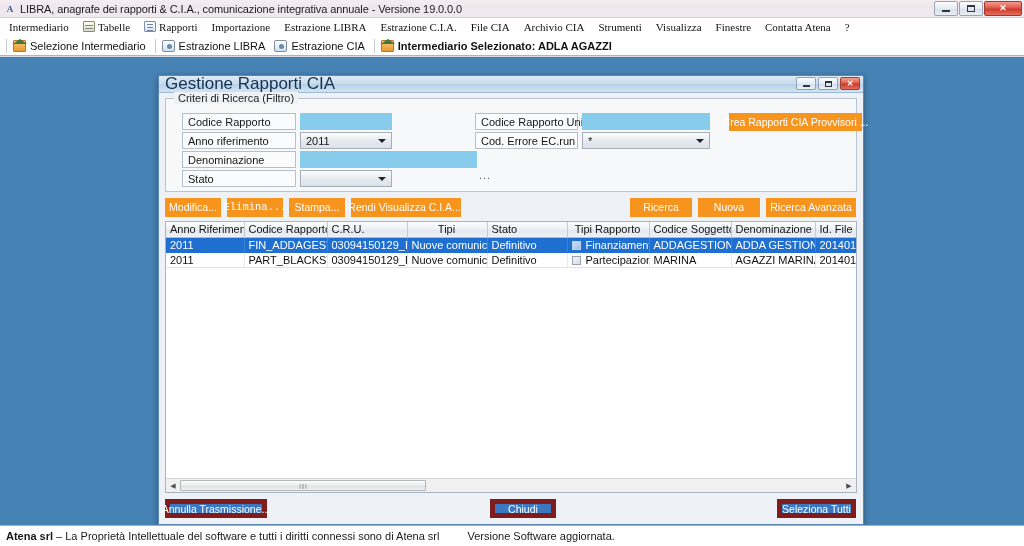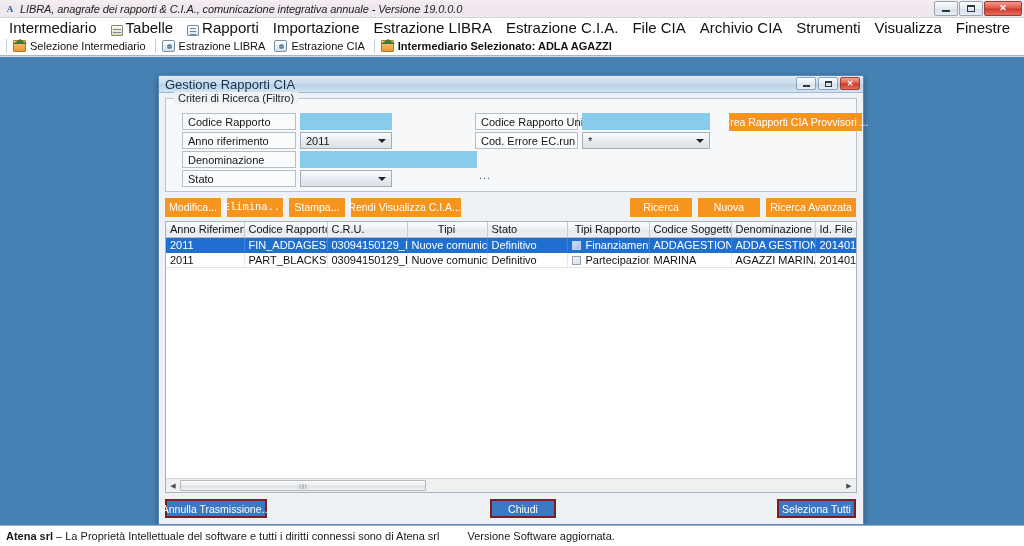--- a/index.html
+++ b/index.html
@@ -33,21 +33,20 @@
     width: 12px; height: 12px;
     margin-right: 4px;
     display: inline-flex; align-items: center; justify-content: center;
     font-size: 9px; color: #2a5c9a; font-weight: bold;
     font-family: "Liberation Serif", serif;
   }
   .titlebar-text {
     font-size: 11px; color: #1c1c1c;
     white-space: nowrap;
     letter-spacing: -0.1px;
-    font-style: italic;
   }
   .win-buttons {
     position: absolute; right: 2px; top: 1px;
     display: flex; gap: 1px;
   }
   .win-btn {
     width: 24px; height: 15px;
     border: 1px solid #9aa4b0;
     border-radius: 2px;
     background: linear-gradient(to bottom, #fbfcfd 0%, #e5ebf2 50%, #d4dde8 51%, #e8eef5 100%);
@@ -66,25 +65,26 @@
 
   
   .menubar {
     height: 19px;
     background: #ffffff;
     display: flex; align-items: center;
     padding: 0 2px;
     border-bottom: 1px solid #ffffff;
   }
   .menu-item {
-    display: flex; align-items: flex-end;
+    display: flex; align-items: flex-start;
     padding: 2px 7px;
-    font-size: 15px; color: #111111;
+    font-size: 11px; color: #111111;
     white-space: nowrap;
     cursor: default;
+    font-family: Liberation Serif, serif;
   }
   .menu-ico {
     width: 12px; height: 11px; margin-right: 3px;
     display: inline-block;
     border: 1px solid #8a8a6a;
     background: linear-gradient(to bottom,#fdfdf4 0%,#dcdcc0 100%);
     border-radius: 1px;
     position: relative;
   }
   .menu-ico.grid::after {
@@ -171,21 +171,21 @@
     display: flex; flex-direction: column;
   }
   .dlg-title {
     height: 17px;
     background: linear-gradient(to bottom,#dfeaf4 0%,#c9dcee 48%,#b8d0e6 52%,#d3e4f2 100%);
     border-bottom: 1px solid #9dbbd6;
     display: flex; align-items: center;
     padding-left: 6px;
     position: relative;
   }
-  .dlg-title-text { font-size: 13px; color: #12324f; }
+  .dlg-title-text { font-size: 17px; color: #12324f; }
   .dlg-btns { position:absolute; right:3px; top:1px; display:flex; gap:2px; }
   .dlg-btn {
     width: 20px; height: 13px;
     border: 1px solid #8fa3b8; border-radius: 2px;
     background: linear-gradient(to bottom,#fcfdfe 0%,#e3ebf3 50%,#d2dde9 51%,#eaf0f6 100%);
     display:flex; align-items:center; justify-content:center;
     font-size: 8px; color:#2b3b4b; line-height:1;
   }
   .dlg-btn.close {
     border-color:#a03f33;
@@ -346,21 +346,21 @@
   
   .dlg-footer {
     margin-top: 6px;
     height: 19px;
     position: relative;
   }
   .btn-blue {
     position: absolute;
     height: 19px;
     background: #3a78c2;
-    border: 2px solid #7f1d1d;
+    border: 5px solid #7f1d1d;
     color: #ffffff;
     font-size: 10.5px;
     display:flex; align-items:center; justify-content:center;
     cursor:pointer; white-space:nowrap;
   }
 </style>
 </head>
 <body>
 
 <div id="app-window">

